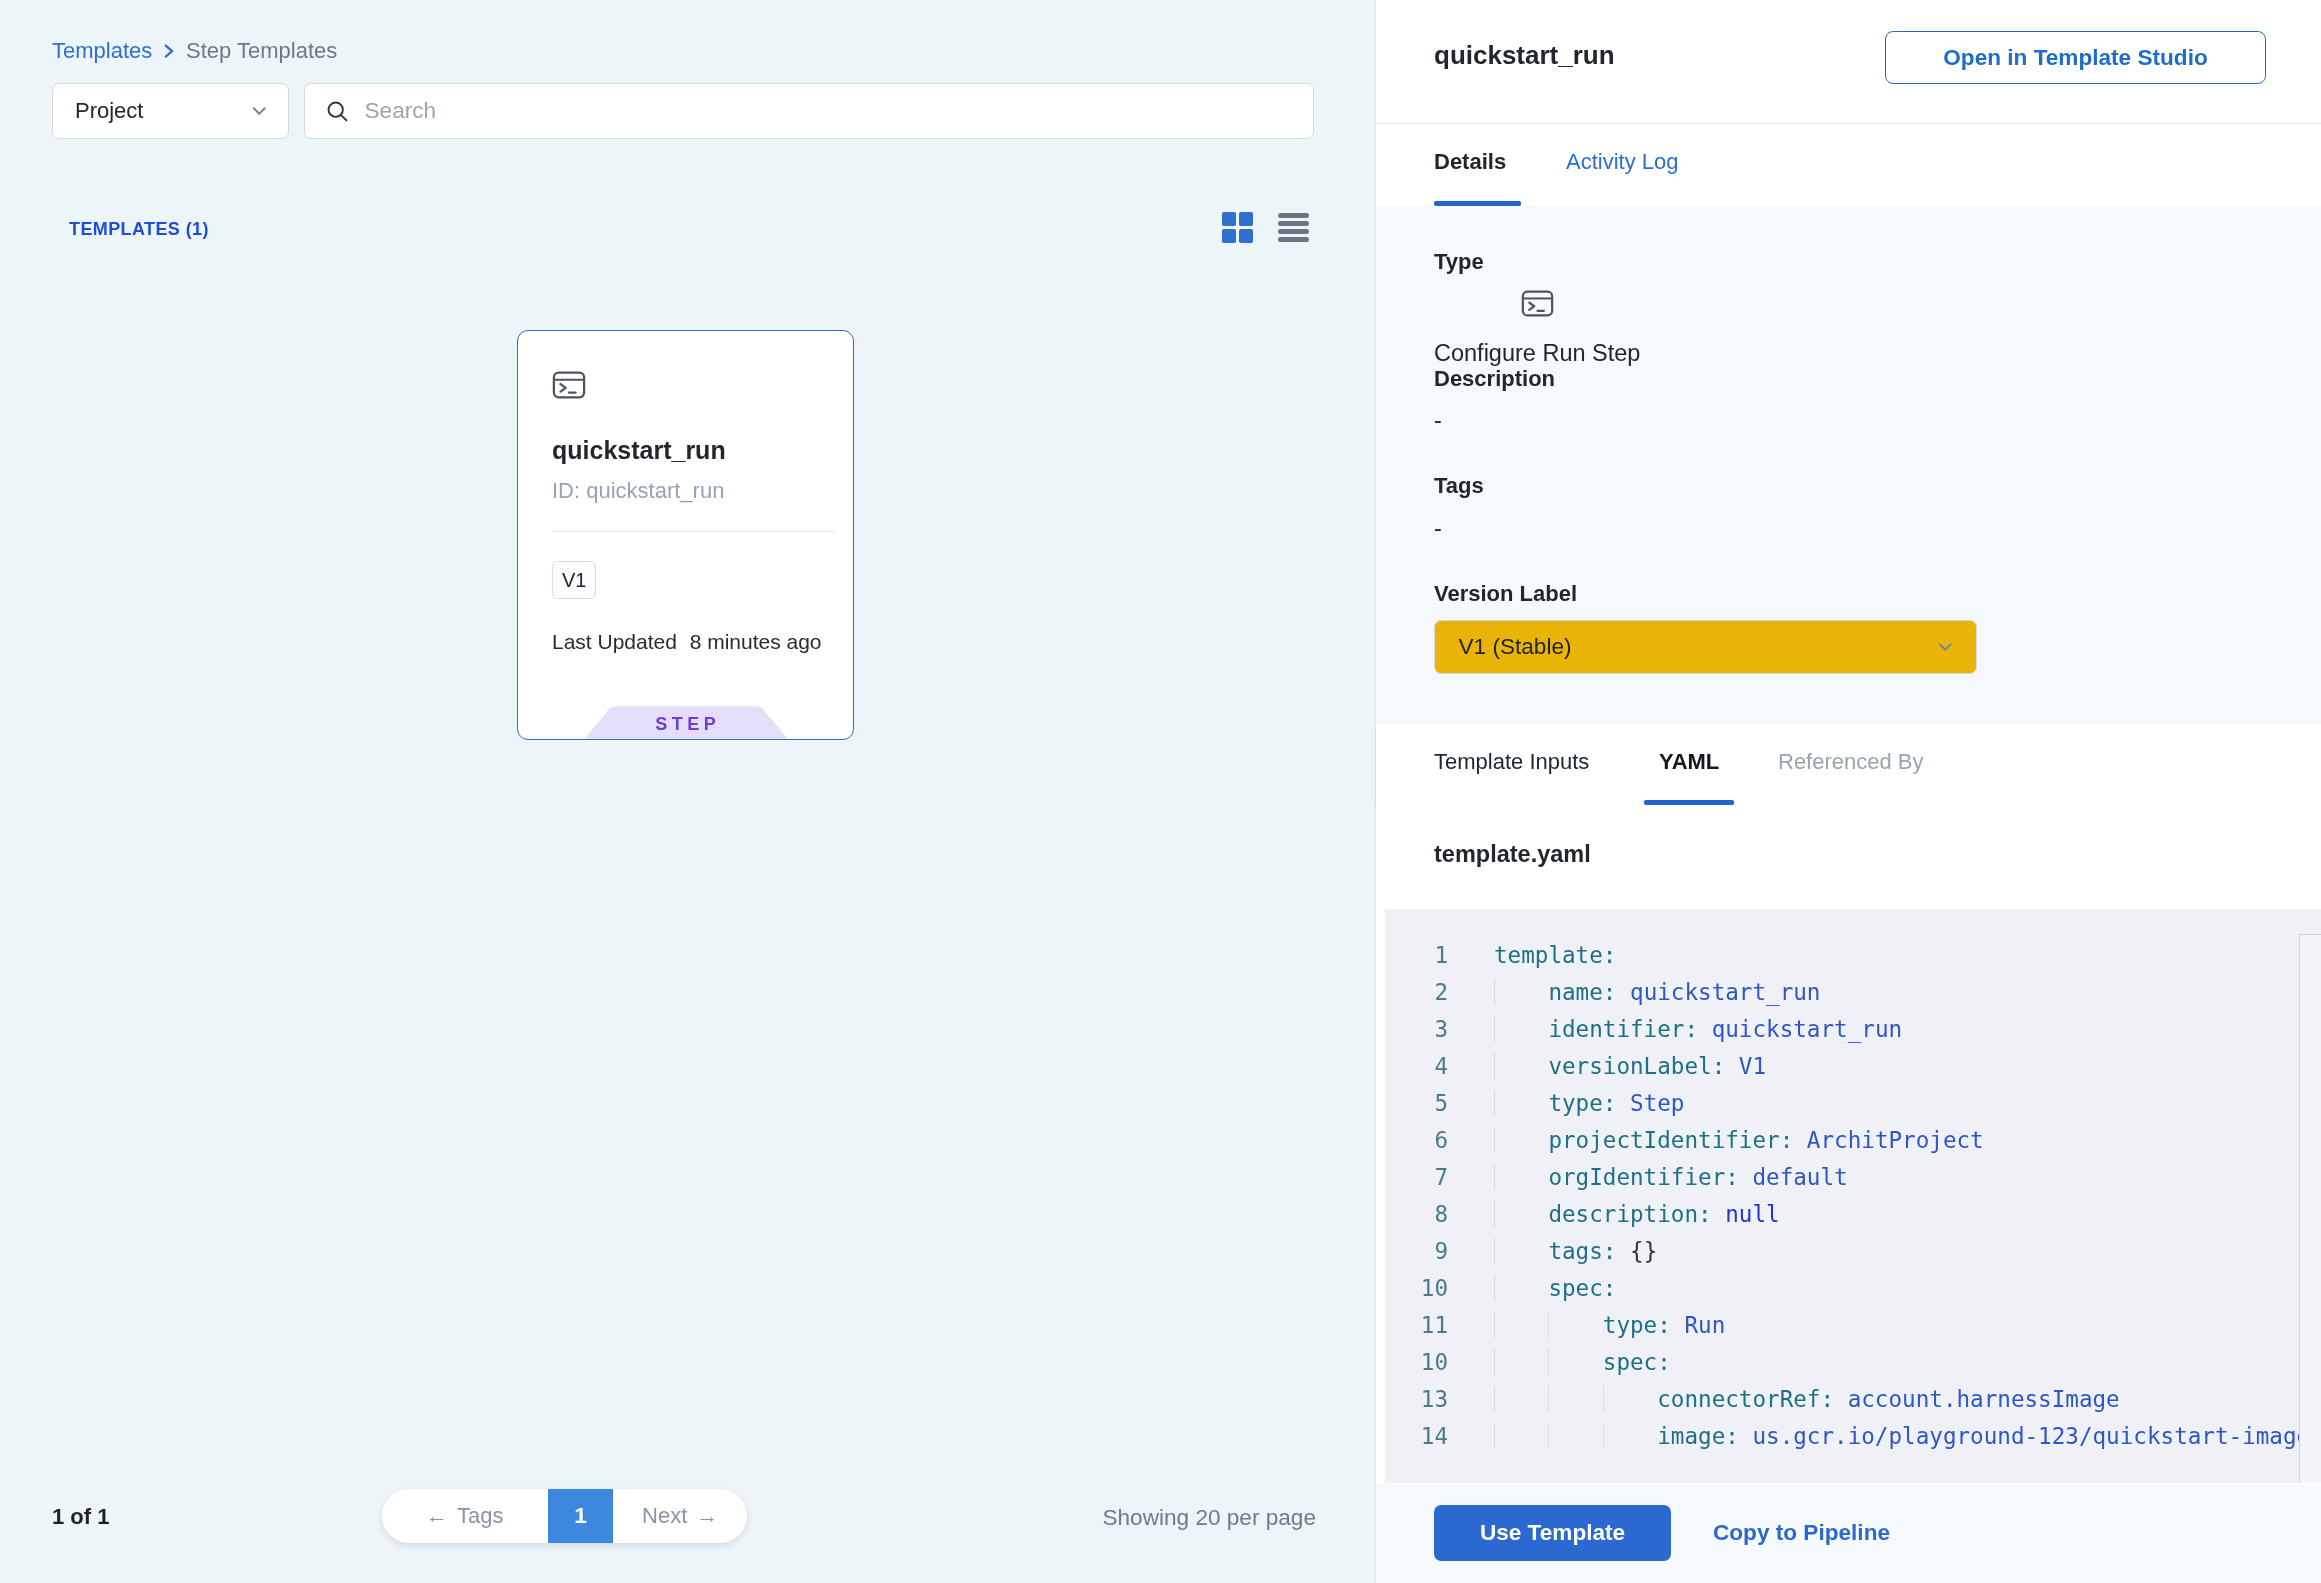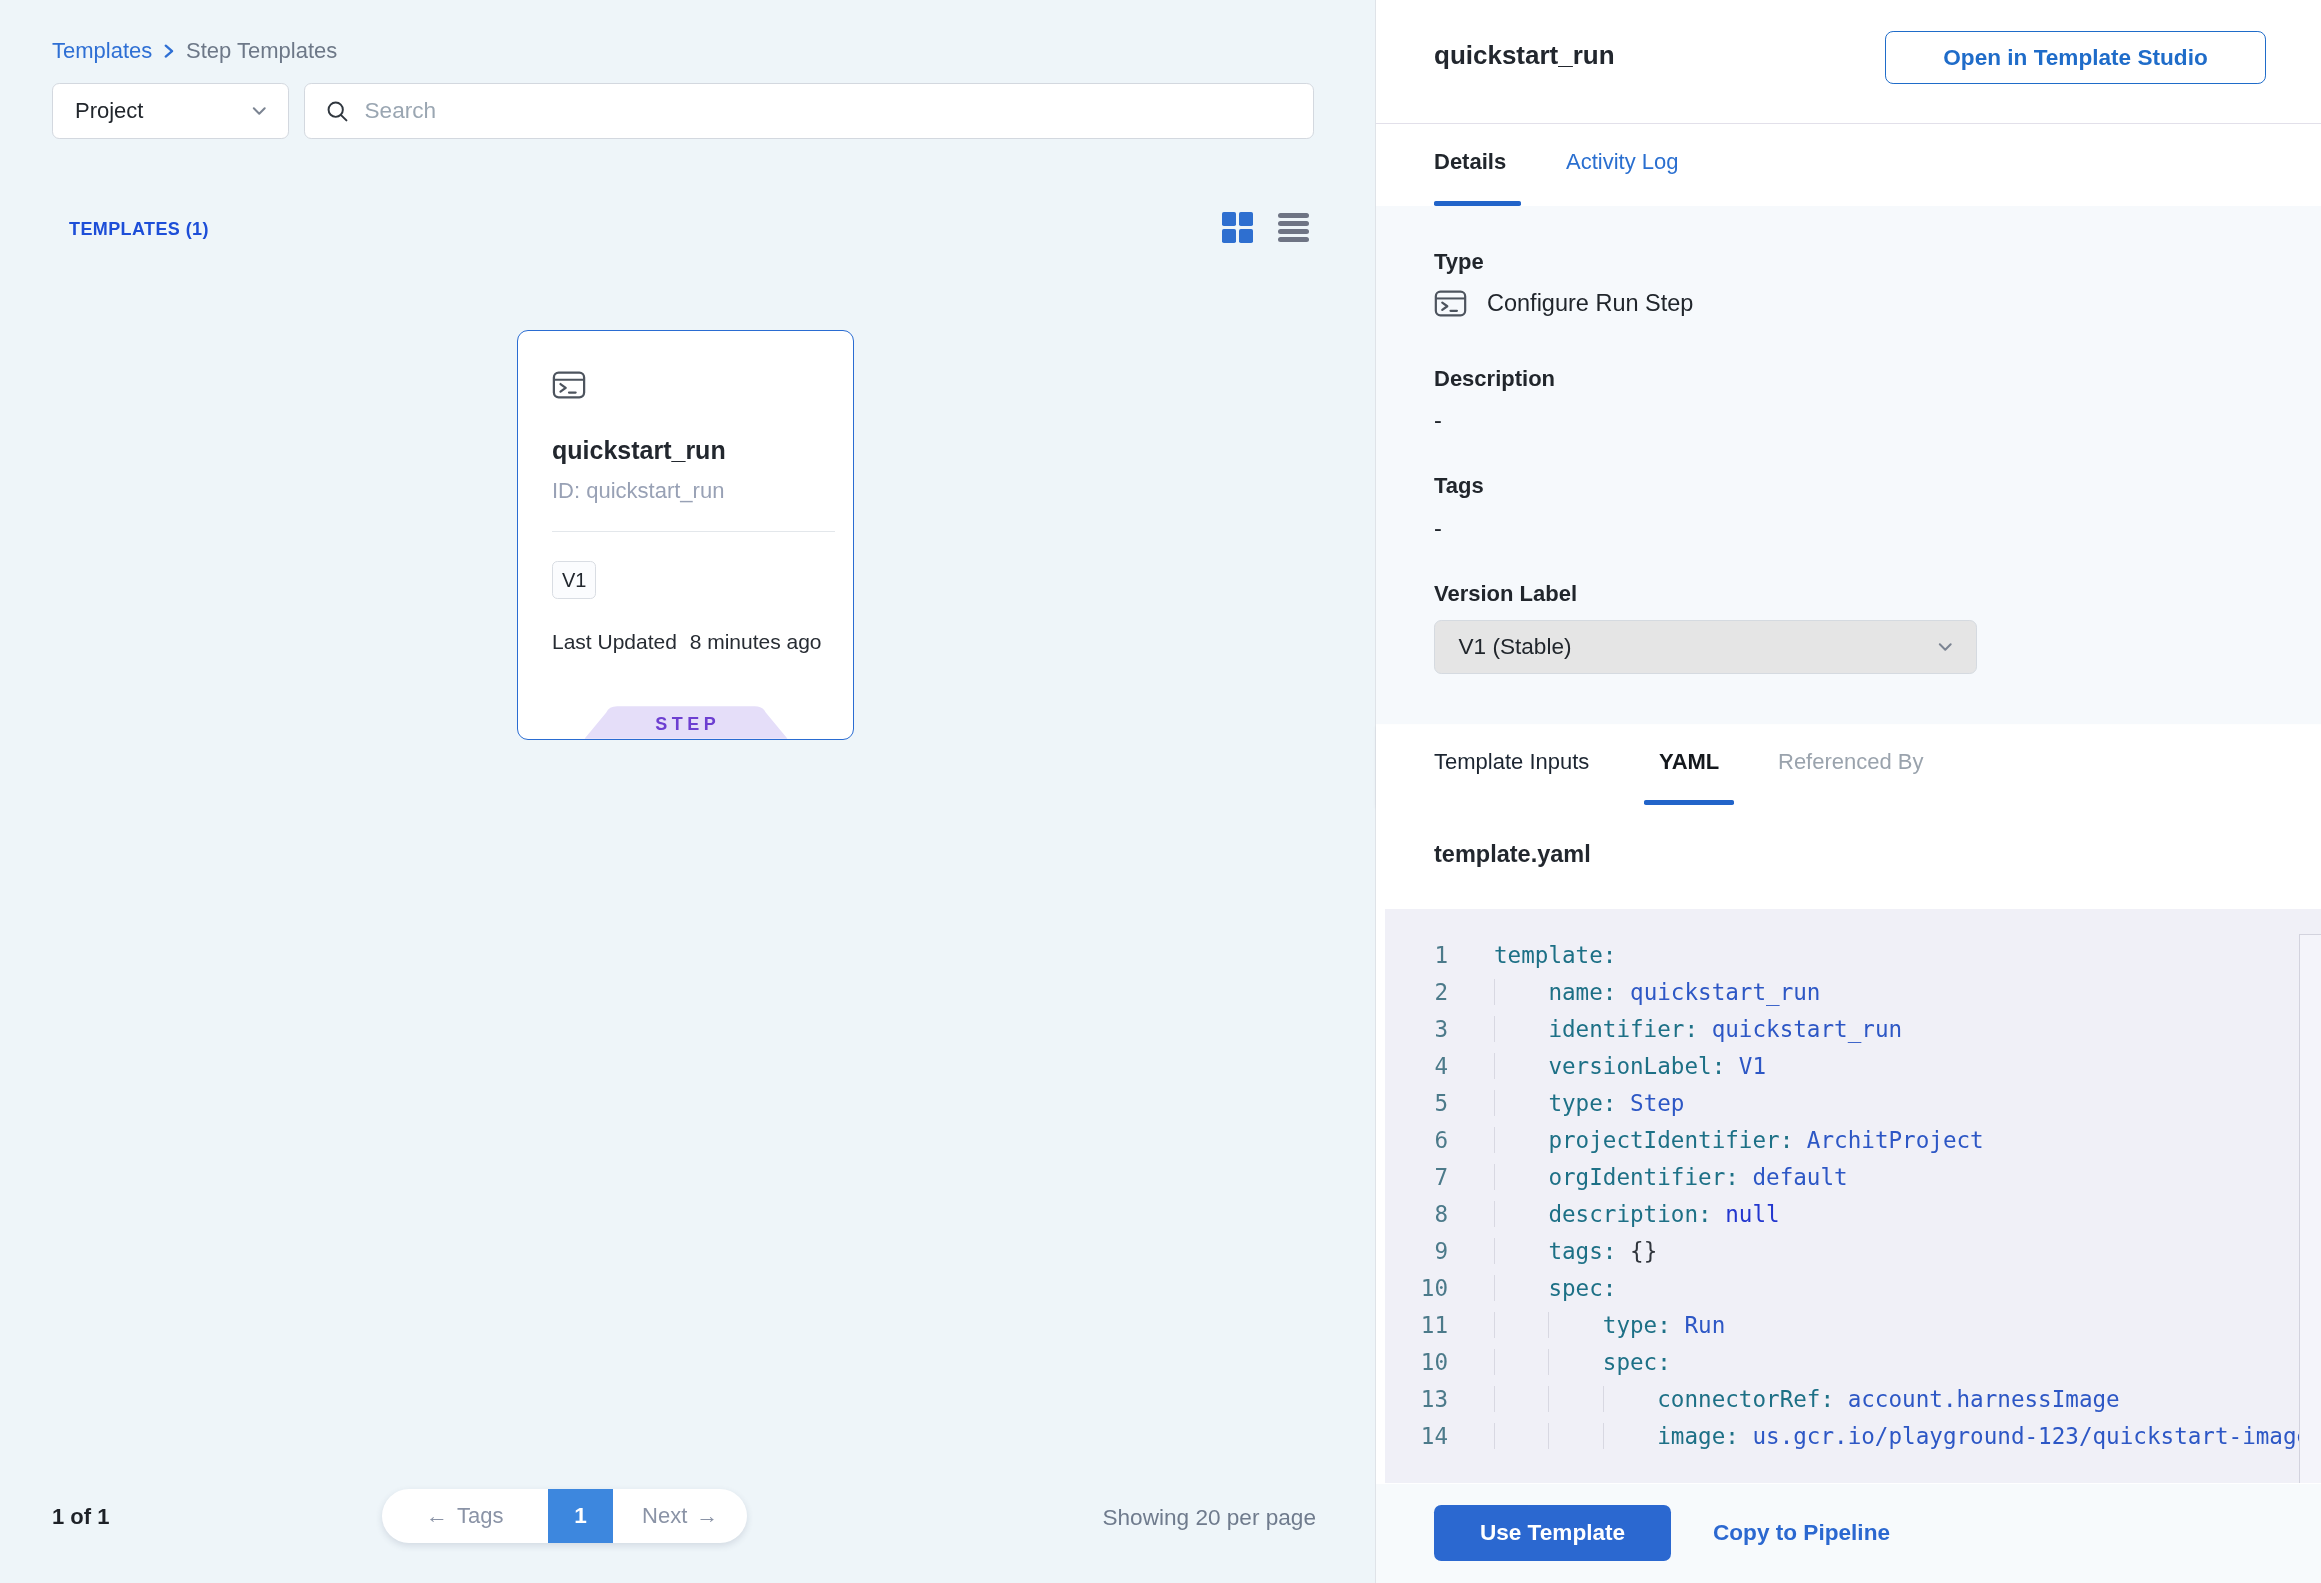--- a/index.html
+++ b/index.html
@@ -67,22 +67,22 @@
 
   .tabs-row { position:absolute; left:0; top:124px; width:100%; height:82px; background:#fff; }
   .tab { position:absolute; top:25px; font-size:22px; cursor:pointer; }
   .tab.t-details { left:58px; font-weight:700; color:#21262c; }
   .tab.t-activity { left:190px; color:#2a6fd0; }
   .tab-underline { position:absolute; left:58px; top:77px; width:87px; height:5.4px; background:#2264c9; border-radius:1.8px; }
 
   .details-body { position:absolute; left:0; top:206px; width:100%; height:518px; background:#f6f9fc; }
   .d-label { position:absolute; left:58px; font-size:22px; font-weight:700; color:#21262c; }
   .d-value { position:absolute; left:58px; font-size:23.5px; color:#21262c; }
-  .type-row { position:absolute; left:58px; top:81px; display:flex; align-items:center; gap:20px; font-size:23.5px; color:#21262c; }
-  .version-select { position:absolute; left:58px; top:414px; width:543px; height:54px; background:#e5e5e5;
+  .type-row { position:absolute; left:58px; top:81px; display:flex; align-items:center; gap:20px; font-size:23.5px; color:#21262c;flex-direction:column; }
+  .version-select { position:absolute; left:58px; top:414px; width:543px; height:54px; background:#eab308;
     border:0.9px solid #d5dae0; border-radius:7.2px; display:flex; align-items:center; padding:0 23.5px;
     font-size:22.6px; color:#21262c; cursor:pointer; }
   .version-select .chev { margin-left:auto; }
 
   .sub-tabs-row { position:absolute; left:0; top:725px; width:100%; height:81px; background:#fff;
     border-bottom:0.9px solid #e6e6ee; box-shadow:0 1.8px 4.5px rgba(30,30,60,.05); }
   .sub-tab { position:absolute; top:23.5px; font-size:22px; cursor:pointer; }
   .st-inputs { left:58px; color:#1c2531; }
   .st-yaml { left:283px; font-weight:700; color:#14181d; }
   .st-refs { left:402px; color:#9aa3ad; }

